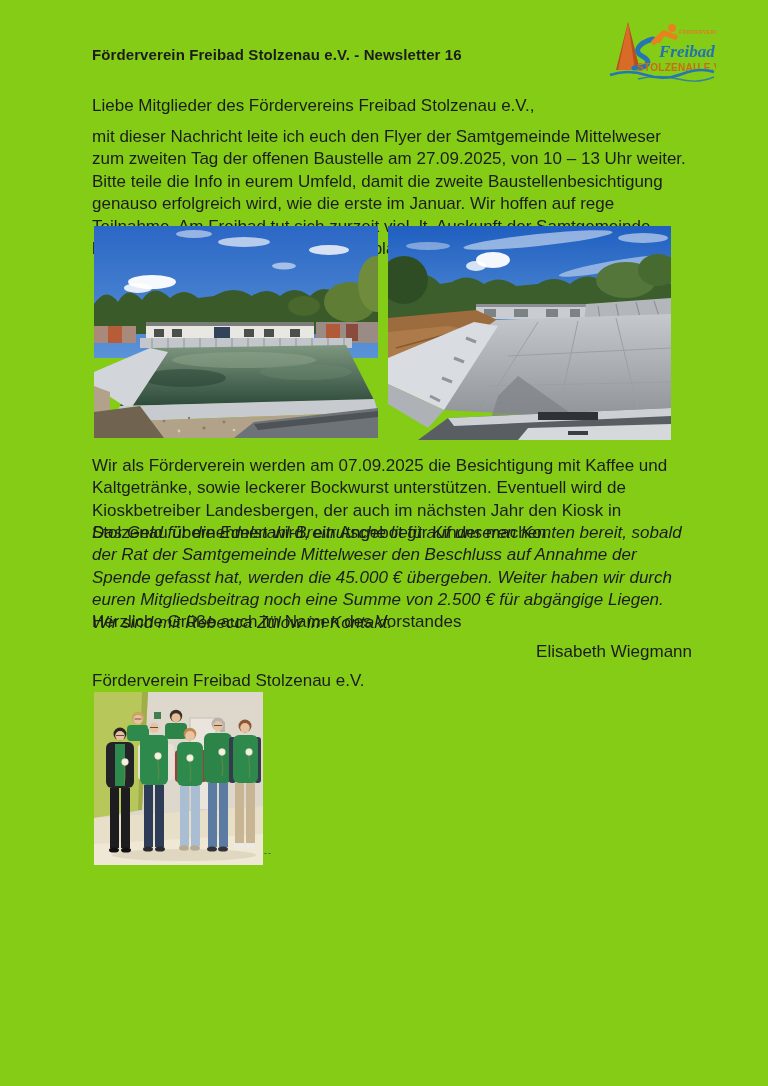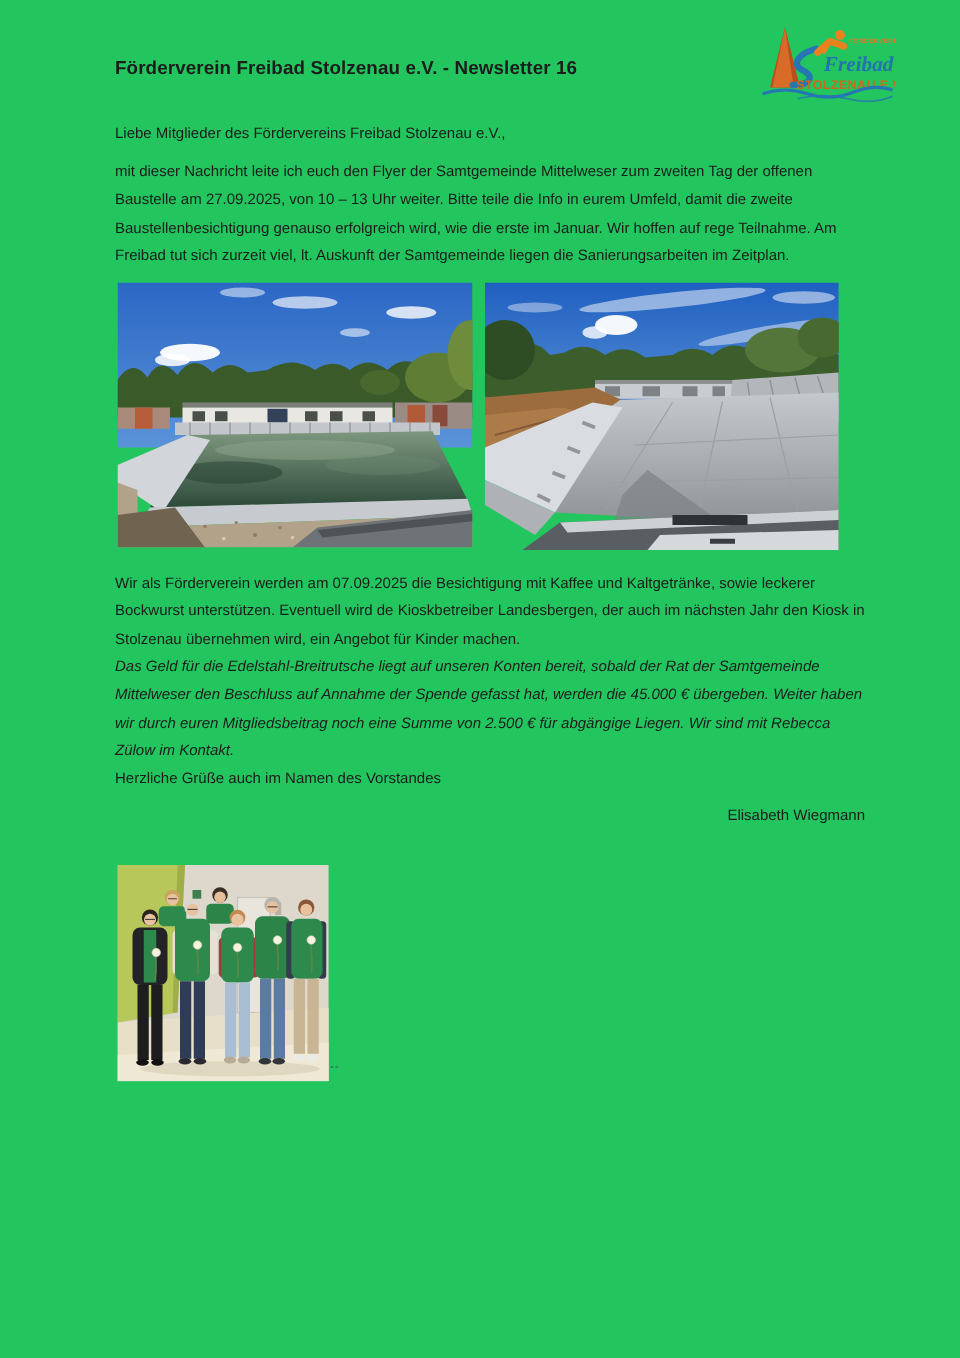--- a/index.html
+++ b/index.html
@@ -1,27 +1,27 @@
 <!DOCTYPE html>
 <html><head>
 <meta charset="utf-8">
 <style>
   html,body { margin:0; padding:0; background:#ffffff; }
   .page {
-    position:relative; width:768px; height:1086px; background:#22c55e;
+    position:relative; width:768px; height:1086px; background:#84cc16;
     font-family:"Liberation Sans","DejaVu Sans",sans-serif; color:#1c1c1c; overflow:hidden;
   }
   .title {
     position:absolute; left:92px; top:46px; margin:0;
     font-size:15px; font-weight:700; letter-spacing:0.1px;
   }
   .logo { position:absolute; left:608px; top:18px; width:108px; height:64px; }
   .text {
     position:absolute; left:92px; width:600px; margin:0;
-    font-size:12px; line-height:22.4px; letter-spacing:0px;
+    font-size:17px; line-height:22.4px; letter-spacing:0px;
   }
   .salutation { top:95px; }
   .p-flyer   { top:126px; }
   .p-kiosk   { top:455px; }
   .p-geld    { top:522px;font-style:italic; }
   .closing   { top:611px; }
   .sig-name  { top:641px;text-align:right; }
   .sig-org   { top:670px; }
   .photo-row { position:absolute; left:94px; top:226px; display:flex; gap:10px; align-items:flex-start; }
   .photo-left  { width:284px; height:212px; display:block; }
@@ -178,20 +178,21 @@
       <rect x="150" y="186" width="60" height="8" fill="#2e3236"></rect>
       <polygon points="140,202 283,198 283,214 130,214" fill="#d6d9dc"></polygon>
       <rect x="180" y="205" width="20" height="4" fill="#3a3e42"></rect>
     </svg>
   </div>
 
   <p class="text p-kiosk">Wir als Förderverein werden am 07.09.2025 die Besichtigung mit Kaffee und Kaltgetränke, sowie leckerer Bockwurst unterstützen. Eventuell wird de Kioskbetreiber Landesbergen, der auch im nächsten Jahr den Kiosk in Stolzenau übernehmen wird, ein Angebot für Kinder machen.</p>
   <p class="text p-geld">Das Geld für die Edelstahl-Breitrutsche liegt auf unseren Konten bereit, sobald der Rat der Samtgemeinde Mittelweser den Beschluss auf Annahme der Spende gefasst hat, werden die 45.000 € übergeben. Weiter haben wir durch euren Mitgliedsbeitrag noch eine Summe von 2.500 € für abgängige Liegen. Wir sind mit Rebecca Zülow im Kontakt.</p>
   <p class="text closing">Herzliche Grüße auch im Namen des Vorstandes</p>
   <p class="text sig-name">Elisabeth Wiegmann</p>
+  <p class="text sig-org">Förderverein Freibad Stolzenau e.V.</p>
 
   <svg class="photo-group" viewBox="0 0 169 173" preserveAspectRatio="none" aria-hidden="true">
     <rect width="169" height="173" fill="#ddd7cc"></rect>
     <polygon points="0,0 54,0 48,118 0,126" fill="#b7c75a"></polygon>
     <polygon points="48,0 54,0 48,118 44,118" fill="#9fae49"></polygon>
     <rect x="96" y="26" width="26" height="92" fill="#e9e5dd" stroke="#c6c2ba" stroke-width="1"></rect>
     <rect x="60" y="20" width="7" height="7" fill="#3f7f4f"></rect>
     <rect x="126" y="30" width="5" height="10" fill="#b8b2a8"></rect>
     <polygon points="0,126 169,114 169,173 0,173" fill="#e8dfc9"></polygon>
     <polygon points="0,152 169,142 169,173 0,173" fill="#efe8d4"></polygon>

